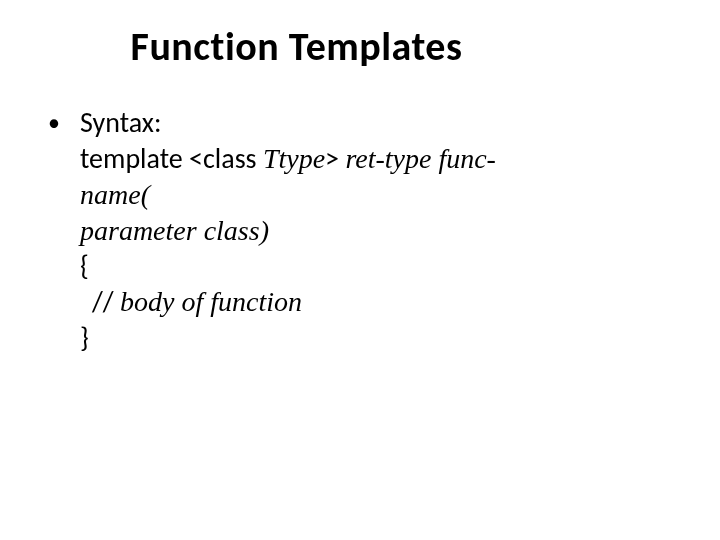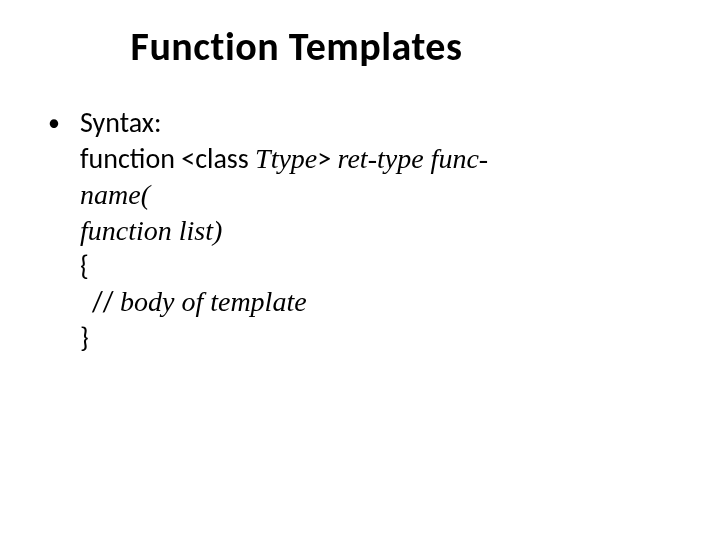--- a/index.html
+++ b/index.html
@@ -54,33 +54,33 @@
   <h1 class="title">Function Templates</h1>
 
   <div class="body">
 
     <div class="bullet-row">
       <div class="bullet">•</div>
       <div class="bold">Syntax:</div>
     </div>
 
     <div class="indent">
-      <span class="bold">function</span><span> &lt;class </span><span class="italic">Ttype</span><span>&gt; </span><span class="italic">ret-type func-name(</span>
+      <span class="bold">template</span><span> &lt;class </span><span class="italic">Ttype</span><span>&gt; </span><span class="italic">ret-type func-name(</span>
     </div>
 
     <div class="indent">
-      <span class="italic">function list)</span>
+      <span class="italic">parameter class)</span>
     </div>
 
     <div class="indent">
       <span>{</span>
     </div>
 
     <div class="indent2">
-      <span> // </span><span class="italic">body of template</span>
+      <span> // </span><span class="italic">body of function</span>
     </div>
 
     <div class="indent">
       <span>}</span>
     </div>
 
   </div>
 </div>
 
 </body></html>

